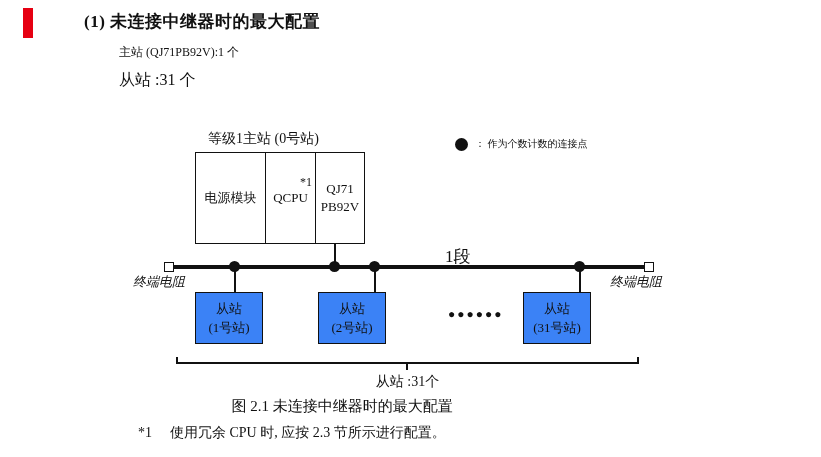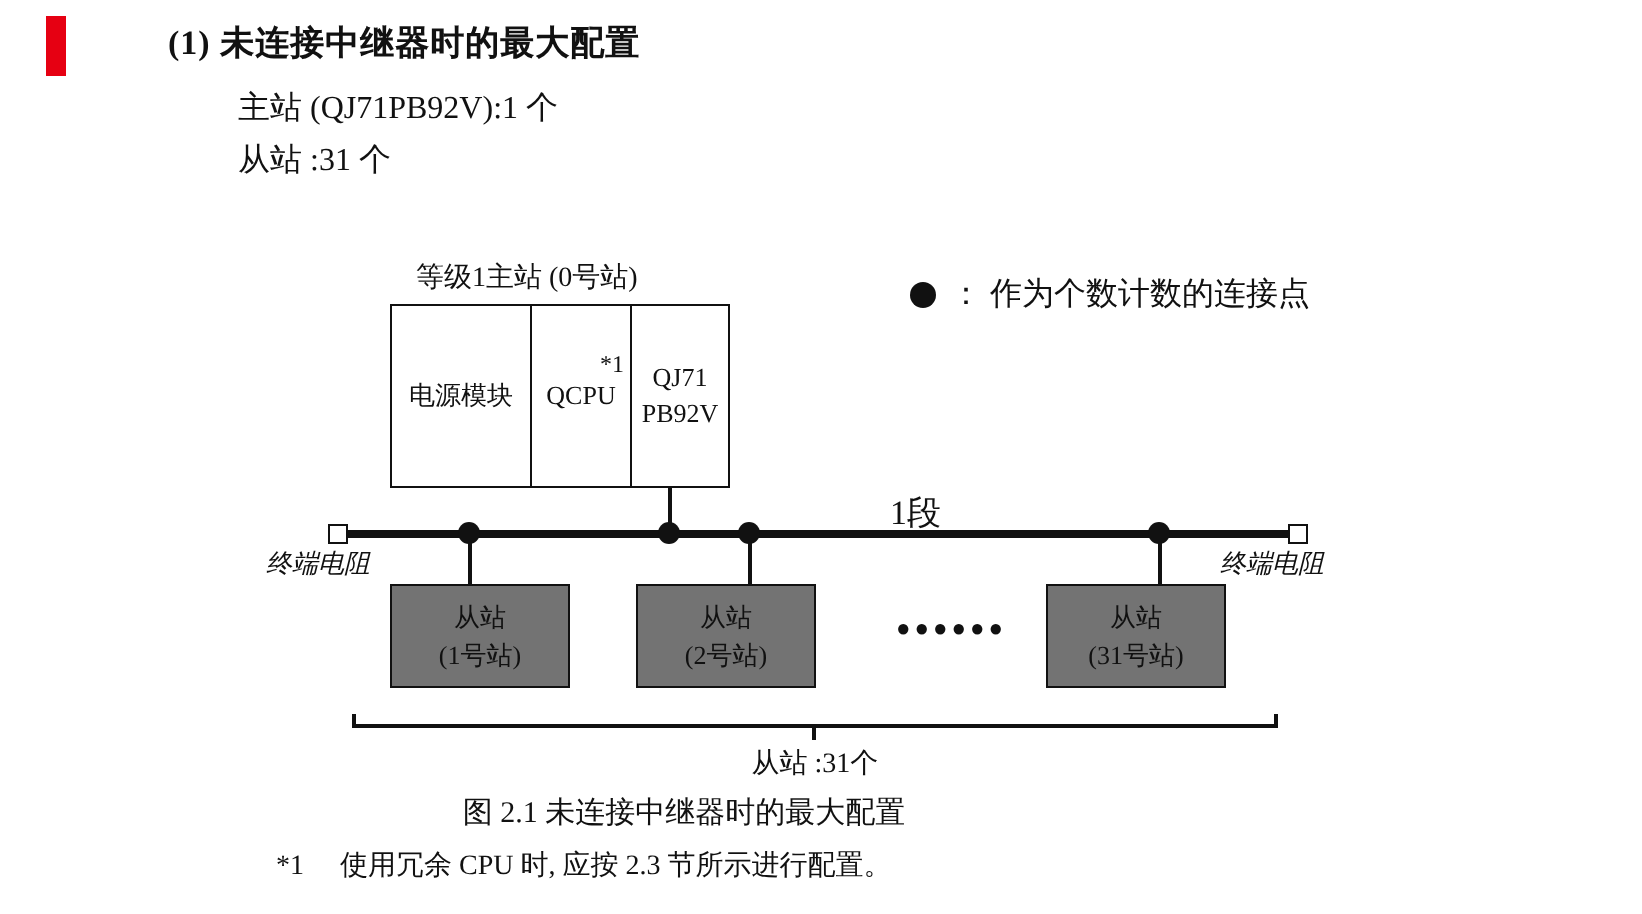--- a/index.html
+++ b/index.html
@@ -2,52 +2,52 @@
 <html><head>
 <meta charset="utf-8">
 <style>
   * { margin:0; padding:0; box-sizing:border-box; }
   html,body { width:821px; height:457px; background:#fff; }
   body { font-family:"Liberation Serif","DejaVu Serif",serif; color:#111; }
   .page { position:relative; width:821px; height:457px; overflow:hidden; background:#fff;border-radius:19px; }
 
   .red-mark { position:absolute; left:23px; top:8px; width:10px; height:30px; background:#e60012; }
   .heading { position:absolute; left:84px; top:10px; font-size:17px; font-weight:bold; letter-spacing:.5px; }
-  .intro-l1 { position:absolute; left:119px; top:44px; font-size:16px; }
+  .intro-l1 { position:absolute; left:119px; top:44px; font-size:12px; }
   .intro-l2 { position:absolute; left:119px; top:70px; font-size:16px; }
 
   .master-label { position:absolute; left:208px; top:130px; font-size:14px; }
   .master-box { position:absolute; left:195px; top:152px; width:170px; height:92px; border:1.5px solid #111; display:flex; background:#fff; }
   .cell { display:flex; align-items:center; justify-content:center; font-size:13px; position:relative; }
   .c1 { width:70px; border-right:1.5px solid #111; }
   .c2 { width:50px; border-right:1.5px solid #111; }
   .c3 { width:48px; flex-direction:column; line-height:1.4; }
   .qcpu-note { position:absolute; top:22px; right:3px; font-size:12px; }
 
   .legend { position:absolute; left:455px; top:137px; display:flex; align-items:center; gap:7px; }
   .legend-dot { width:13px; height:13px; border-radius:50%; background:#111; flex:0 0 auto; }
-  .legend-text { font-size:16px; }
+  .legend-text { font-size:10px; }
 
   .bus { position:absolute; left:171px; top:265px; width:476px; height:4px; background:#111; }
   .seg-label { position:absolute; left:445px; top:245px; font-size:17px; }
   .tsq { position:absolute; width:10px; height:10px; border:1.5px solid #111; background:#fff; top:262px; }
   .tsq-left { left:164px; } .tsq-right { left:644px; }
   .term { position:absolute; font-size:13px; top:273px;font-style:italic; }
   .term-left { left:133px; } .term-right { left:610px; }
 
   .dot { position:absolute; width:11px; height:11px; border-radius:50%; background:#111; top:261px; }
   .dot1 { left:229px; } .dotm { left:329px; } .dot2 { left:369px; } .dot3 { left:574px; }
 
   .vline { position:absolute; width:2px; background:#111; }
   .vm { left:334px; top:244px; height:23px; }
   .v1 { left:234px; top:266px; height:27px; }
   .v2 { left:374px; top:266px; height:27px; }
   .v3 { left:579px; top:266px; height:27px; }
 
-  .slave { position:absolute; top:292px; width:90px; height:52px; border:1.5px solid #111; display:flex; flex-direction:column; align-items:center; justify-content:center; font-size:13px; line-height:1.5; background:#737373; }
+  .slave { position:absolute; top:292px; width:68px; height:52px; border:1.5px solid #111; display:flex; flex-direction:column; align-items:center; justify-content:center; font-size:13px; line-height:1.5; background:#3b82f6; }
   .s1 { left:195px; } .s2 { left:318px; } .s3 { left:523px; }
   .ellipsis { position:absolute; left:448px; top:307px; font-size:12px; letter-spacing:2px; }
 
   .bracket-h { position:absolute; left:176px; top:362px; width:463px; height:2px; background:#111; }
   .btick { position:absolute; width:2px; background:#111; }
   .btick-l { left:176px; top:357px; height:6px; }
   .btick-r { left:637px; top:357px; height:6px; }
   .btick-c { left:406px; top:362px; height:8px; }
   .bracket-label { position:absolute; left:300px; top:373px; width:215px; text-align:center; font-size:14px; }
 

